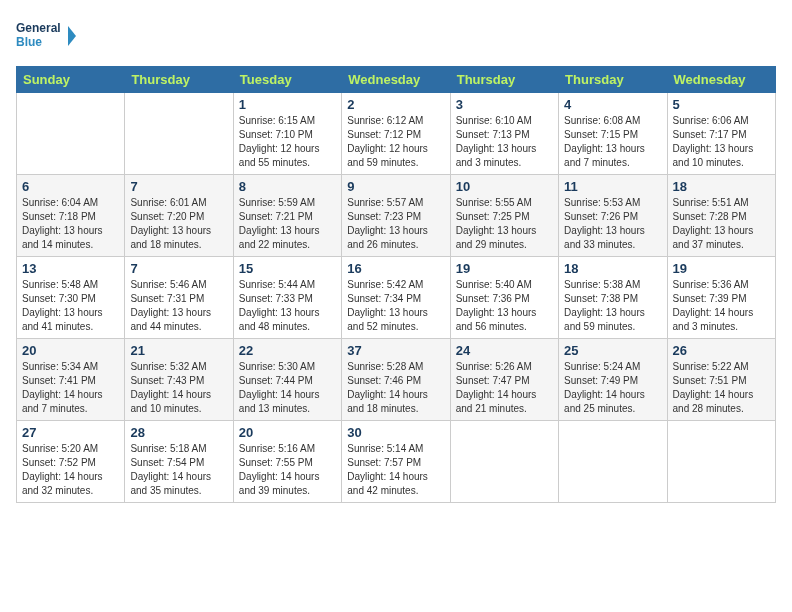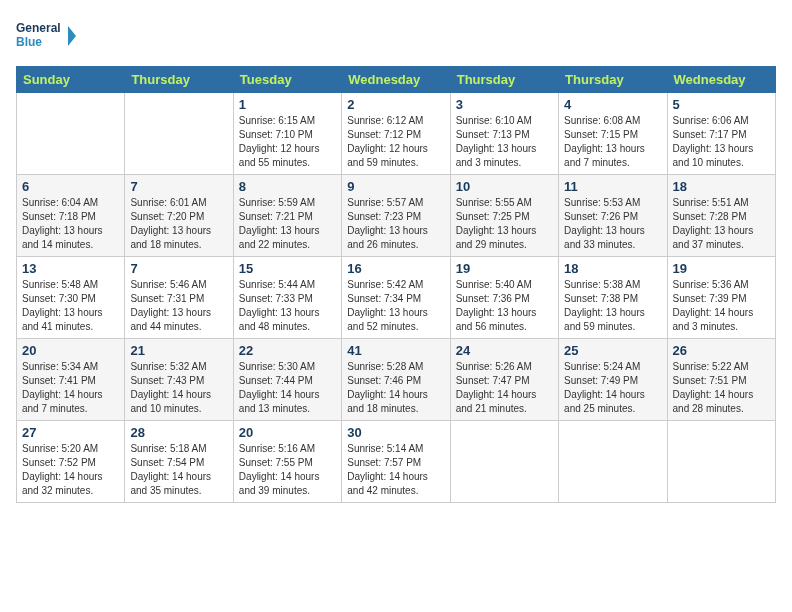--- a/index.html
+++ b/index.html
@@ -196,21 +196,21 @@
         </td>
         <td>
           <span class="day-number">21</span>
           <div class="day-info">Sunrise: 5:32 AM<br>Sunset: 7:43 PM<br>Daylight: 14 hours<br>and 10 minutes.</div>
         </td>
         <td>
           <span class="day-number">22</span>
           <div class="day-info">Sunrise: 5:30 AM<br>Sunset: 7:44 PM<br>Daylight: 14 hours<br>and 13 minutes.</div>
         </td>
         <td>
-          <span class="day-number">41</span>
+          <span class="day-number">37</span>
           <div class="day-info">Sunrise: 5:28 AM<br>Sunset: 7:46 PM<br>Daylight: 14 hours<br>and 18 minutes.</div>
         </td>
         <td>
           <span class="day-number">24</span>
           <div class="day-info">Sunrise: 5:26 AM<br>Sunset: 7:47 PM<br>Daylight: 14 hours<br>and 21 minutes.</div>
         </td>
         <td>
           <span class="day-number">25</span>
           <div class="day-info">Sunrise: 5:24 AM<br>Sunset: 7:49 PM<br>Daylight: 14 hours<br>and 25 minutes.</div>
         </td>

